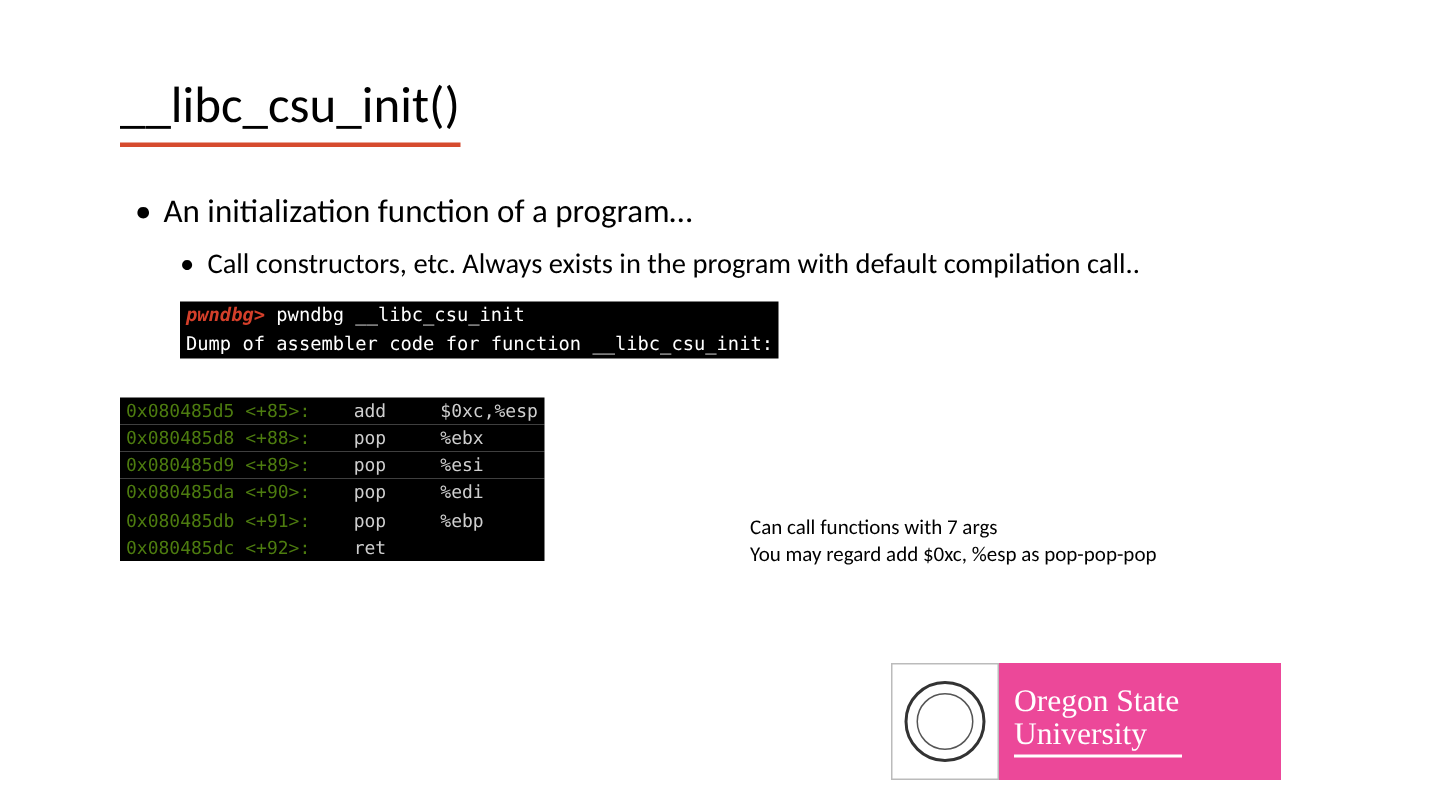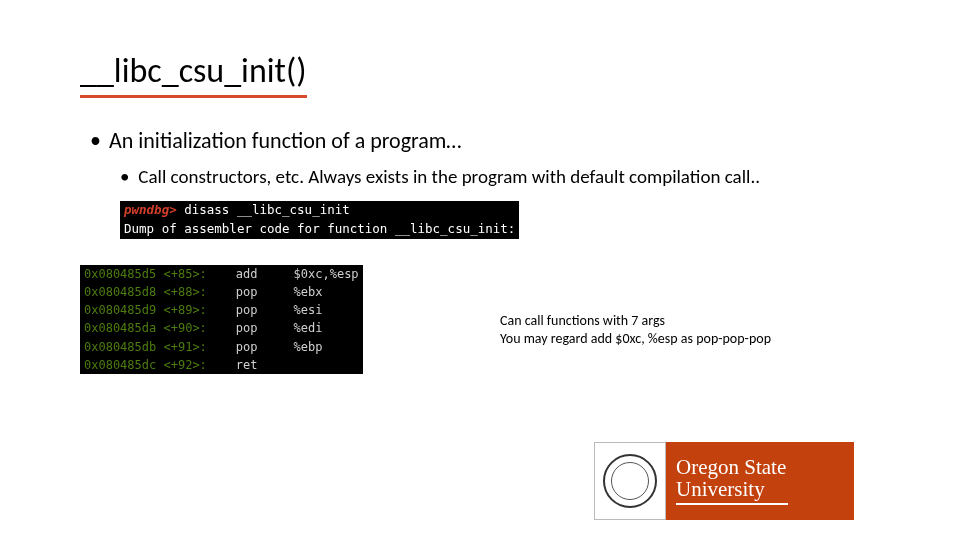--- a/index.html
+++ b/index.html
@@ -12,26 +12,26 @@
   .b2 { margin-left: 40px; font-size: 19px; margin-bottom: 6px; }
   .b2 .bullet { display: inline-block; width: 14px; }
   .term-block { margin-top: 6px; margin-left: 40px; display: inline-block; }
   .term-line { font-family: "DejaVu Sans Mono", Consolas, monospace; font-size: 12.5px; background: #000; color: #ccc; padding: 1px 4px; line-height: 1.35; white-space: pre; display: block; }
   .prompt { color: #d43f2a; font-weight: bold; font-style: italic; }
   .white { color: #fff; }
   .disasm { margin-top: 24px; margin-left: 0; display: inline-block; }
   .disasm .term-line { font-size: 12px; }
   .cyan { color: #4d7c0f; }
   .pale { color: #cfcfcf; }
-  .note { position: absolute; left: 500px; top: 312px; font-size: 14px; line-height: 1.3; }
+  .note { position: absolute; left: 500px; top: 343px; font-size: 14px; line-height: 1.3; }
   .logo-wrap { position: absolute; right: 30px; bottom: 20px; width: 260px; height: 78px; display: flex; }
   .logo-seal { width: 72px; height: 78px; background: #fff; border: 1px solid #bbb; display: flex; align-items: center; justify-content: center; }
   .seal-inner { width: 54px; height: 54px; border: 2px solid #333; border-radius: 50%; position: relative; }
   .seal-inner::after { content: ""; position: absolute; top: 6px; left: 6px; right: 6px; bottom: 6px; border: 1px solid #555; border-radius: 50%; }
-  .logo-text { flex: 1; background: #c2410c; color: #fff; display: flex; flex-direction: column; justify-content: center; padding-left: 10px; font-family: Georgia, "Times New Roman", serif; }
+  .logo-text { flex: 1; background: #ec4899; color: #fff; display: flex; flex-direction: column; justify-content: center; padding-left: 10px; font-family: Georgia, "Times New Roman", serif; }
   .logo-text .l1 { font-size: 21px; line-height: 1; }
   .logo-text .l2 { font-size: 21px; line-height: 1.1; width: 112px; border-bottom: 2px solid #fff; padding-bottom: 2px; }
 </style>
 </head>
 <body>
 
 <div class="slide">
 
   <h1 class="title">__libc_csu_init()</h1>
 
@@ -39,21 +39,21 @@
     <div class="b1">
       <span class="bullet">•</span>
       <span>An initialization function of a program…</span>
     </div>
     <div class="b2">
       <span class="bullet">•</span>
       <span>Call constructors, etc. Always exists in the program with default compilation call..</span>
     </div>
 
     <div class="term-block">
-      <span class="term-line"><span class="prompt">pwndbg&gt;</span><span class="white"> disass __libc_csu_init</span></span>
+      <span class="term-line"><span class="prompt">pwndbg&gt;</span><span class="white"> pwndbg __libc_csu_init</span></span>
       <span class="term-line white">Dump of assembler code for function __libc_csu_init:</span>
     </div>
   </div>
 
   <div class="disasm" id="disasm-block"><span class="term-line"><span class="cyan">0x080485d5</span> <span class="cyan">&lt;+85&gt;: </span>   <span class="pale">add   </span>  <span class="pale">$0xc,%esp</span></span><span class="term-line"><span class="cyan">0x080485d8</span> <span class="cyan">&lt;+88&gt;: </span>   <span class="pale">pop   </span>  <span class="pale">%ebx</span></span><span class="term-line"><span class="cyan">0x080485d9</span> <span class="cyan">&lt;+89&gt;: </span>   <span class="pale">pop   </span>  <span class="pale">%esi</span></span><span class="term-line"><span class="cyan">0x080485da</span> <span class="cyan">&lt;+90&gt;: </span>   <span class="pale">pop   </span>  <span class="pale">%edi</span></span><span class="term-line"><span class="cyan">0x080485db</span> <span class="cyan">&lt;+91&gt;: </span>   <span class="pale">pop   </span>  <span class="pale">%ebp</span></span><span class="term-line"><span class="cyan">0x080485dc</span> <span class="cyan">&lt;+92&gt;: </span>   <span class="pale">ret   </span>  </span></div>
 
   <div class="note">
     <div>Can call functions with 7 args</div>
     <div>You may regard add $0xc, %esp as pop-pop-pop</div>
   </div>

